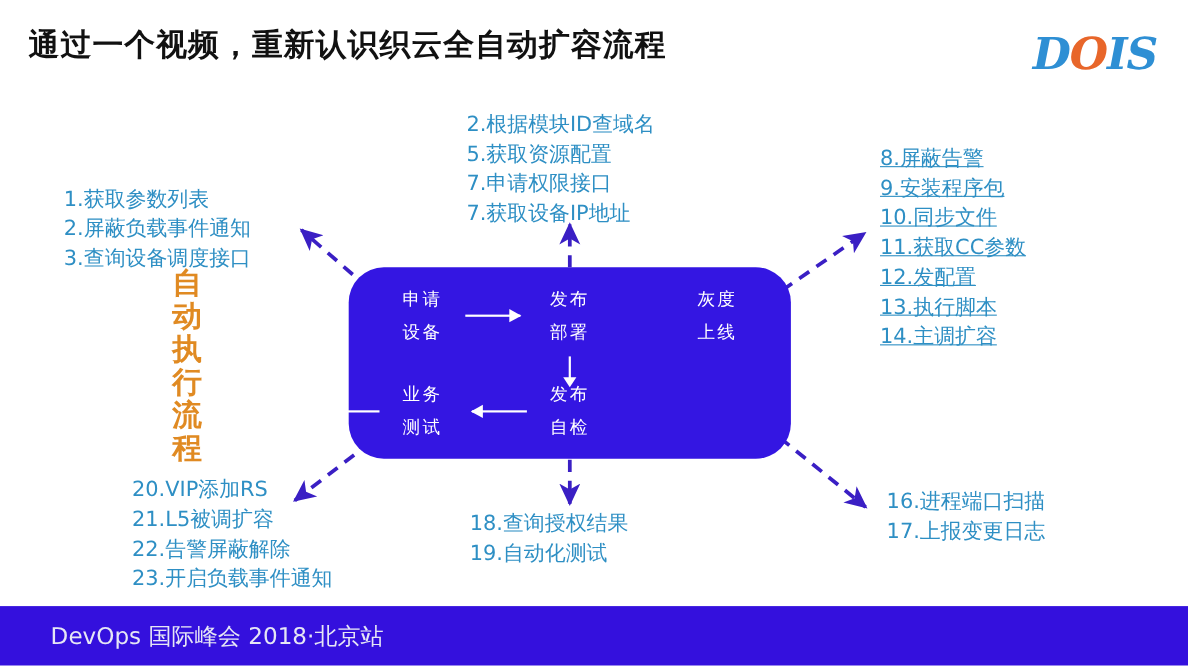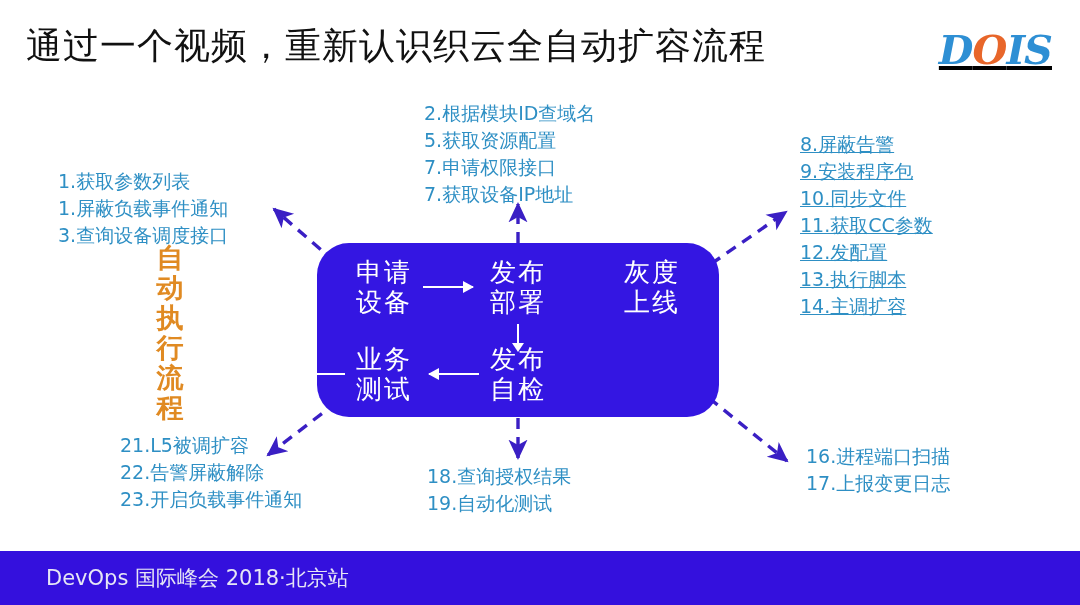--- a/index.html
+++ b/index.html
@@ -8,31 +8,30 @@
     background:#ffffff;
     font-family:"Liberation Sans","DejaVu Sans",sans-serif;
     overflow:hidden;
     position:relative;
   }
   #slide{position:absolute;inset:0;width:1080px;height:605px;background:#fff;}
 
   
   .title{
     position:absolute;left:26px;top:22px;
-    font-size:36px;font-weight:normal;color:#111111;
+    font-size:28px;font-weight:bold;color:#111111;
     letter-spacing:1px;white-space:nowrap;
     font-family:"DejaVu Sans","Liberation Sans",sans-serif;
   }
   .logo{
     position:absolute;right:28px;top:26px;
     font-size:40px;font-weight:bold;font-style:italic;
     letter-spacing:-1px;
     font-family:"DejaVu Serif","Liberation Serif",serif;
     white-space:nowrap;
-    text-decoration:underline;
   }
   .logo .d,.logo .is{color:#2e8fd4;}
   .logo .o{color:#e8662a;}
 
   
   .lst{
     position:absolute;
     color:#2e8fc4;
     font-size:19px;
     line-height:27px;
@@ -74,21 +73,21 @@
     align-items:center;
     justify-items:center;
   }
   .cell{
     position:relative;
     width:100%;height:100%;
     display:flex;align-items:center;justify-content:center;
   }
   .cell .txt{
     color:#ffffff;
-    font-size:26px;
+    font-size:16px;
     line-height:30px;
     text-align:center;
     font-family:"DejaVu Sans","Liberation Sans",sans-serif;
     white-space:pre-line;
     letter-spacing:2px;
   }
   
   .harrow{
     position:absolute;top:50%;
     width:50px;height:2px;background:#ffffff;
@@ -157,21 +156,21 @@
 
     <line x1="709" y1="398" x2="787" y2="461" stroke="#3a1fc4" stroke-width="3.4" stroke-dasharray="11,8" marker-end="url(#ah)"></line>
 
     <line x1="518" y1="418" x2="518" y2="458" stroke="#3a1fc4" stroke-width="3.4" stroke-dasharray="11,8" marker-end="url(#ah)"></line>
 
     <line x1="337" y1="402" x2="268" y2="455" stroke="#3a1fc4" stroke-width="3.4" stroke-dasharray="11,8" marker-end="url(#ah)"></line>
   </svg>
 
   <div class="lst" id="list-left-top">
     <div>1.获取参数列表</div>
-    <div>1.屏蔽负载事件通知</div>
+    <div>2.屏蔽负载事件通知</div>
     <div>3.查询设备调度接口</div>
   </div>
 
   <div class="lst" id="list-top-mid">
     <div>2.根据模块ID查域名</div>
     <div>5.获取资源配置</div>
     <div>7.申请权限接口</div>
     <div>7.获取设备IP地址</div>
   </div>
 
@@ -189,20 +188,21 @@
     <div>16.进程端口扫描</div>
     <div>17.上报变更日志</div>
   </div>
 
   <div class="lst" id="list-bottom-mid">
     <div>18.查询授权结果</div>
     <div>19.自动化测试</div>
   </div>
 
   <div class="lst" id="list-left-bot">
+    <div>20.VIP添加RS</div>
     <div>21.L5被调扩容</div>
     <div>22.告警屏蔽解除</div>
     <div>23.开启负载事件通知</div>
   </div>
 
   <div class="vlabel">
     <span>自</span>
     <span>动</span>
     <span>执</span>
     <span>行</span>

